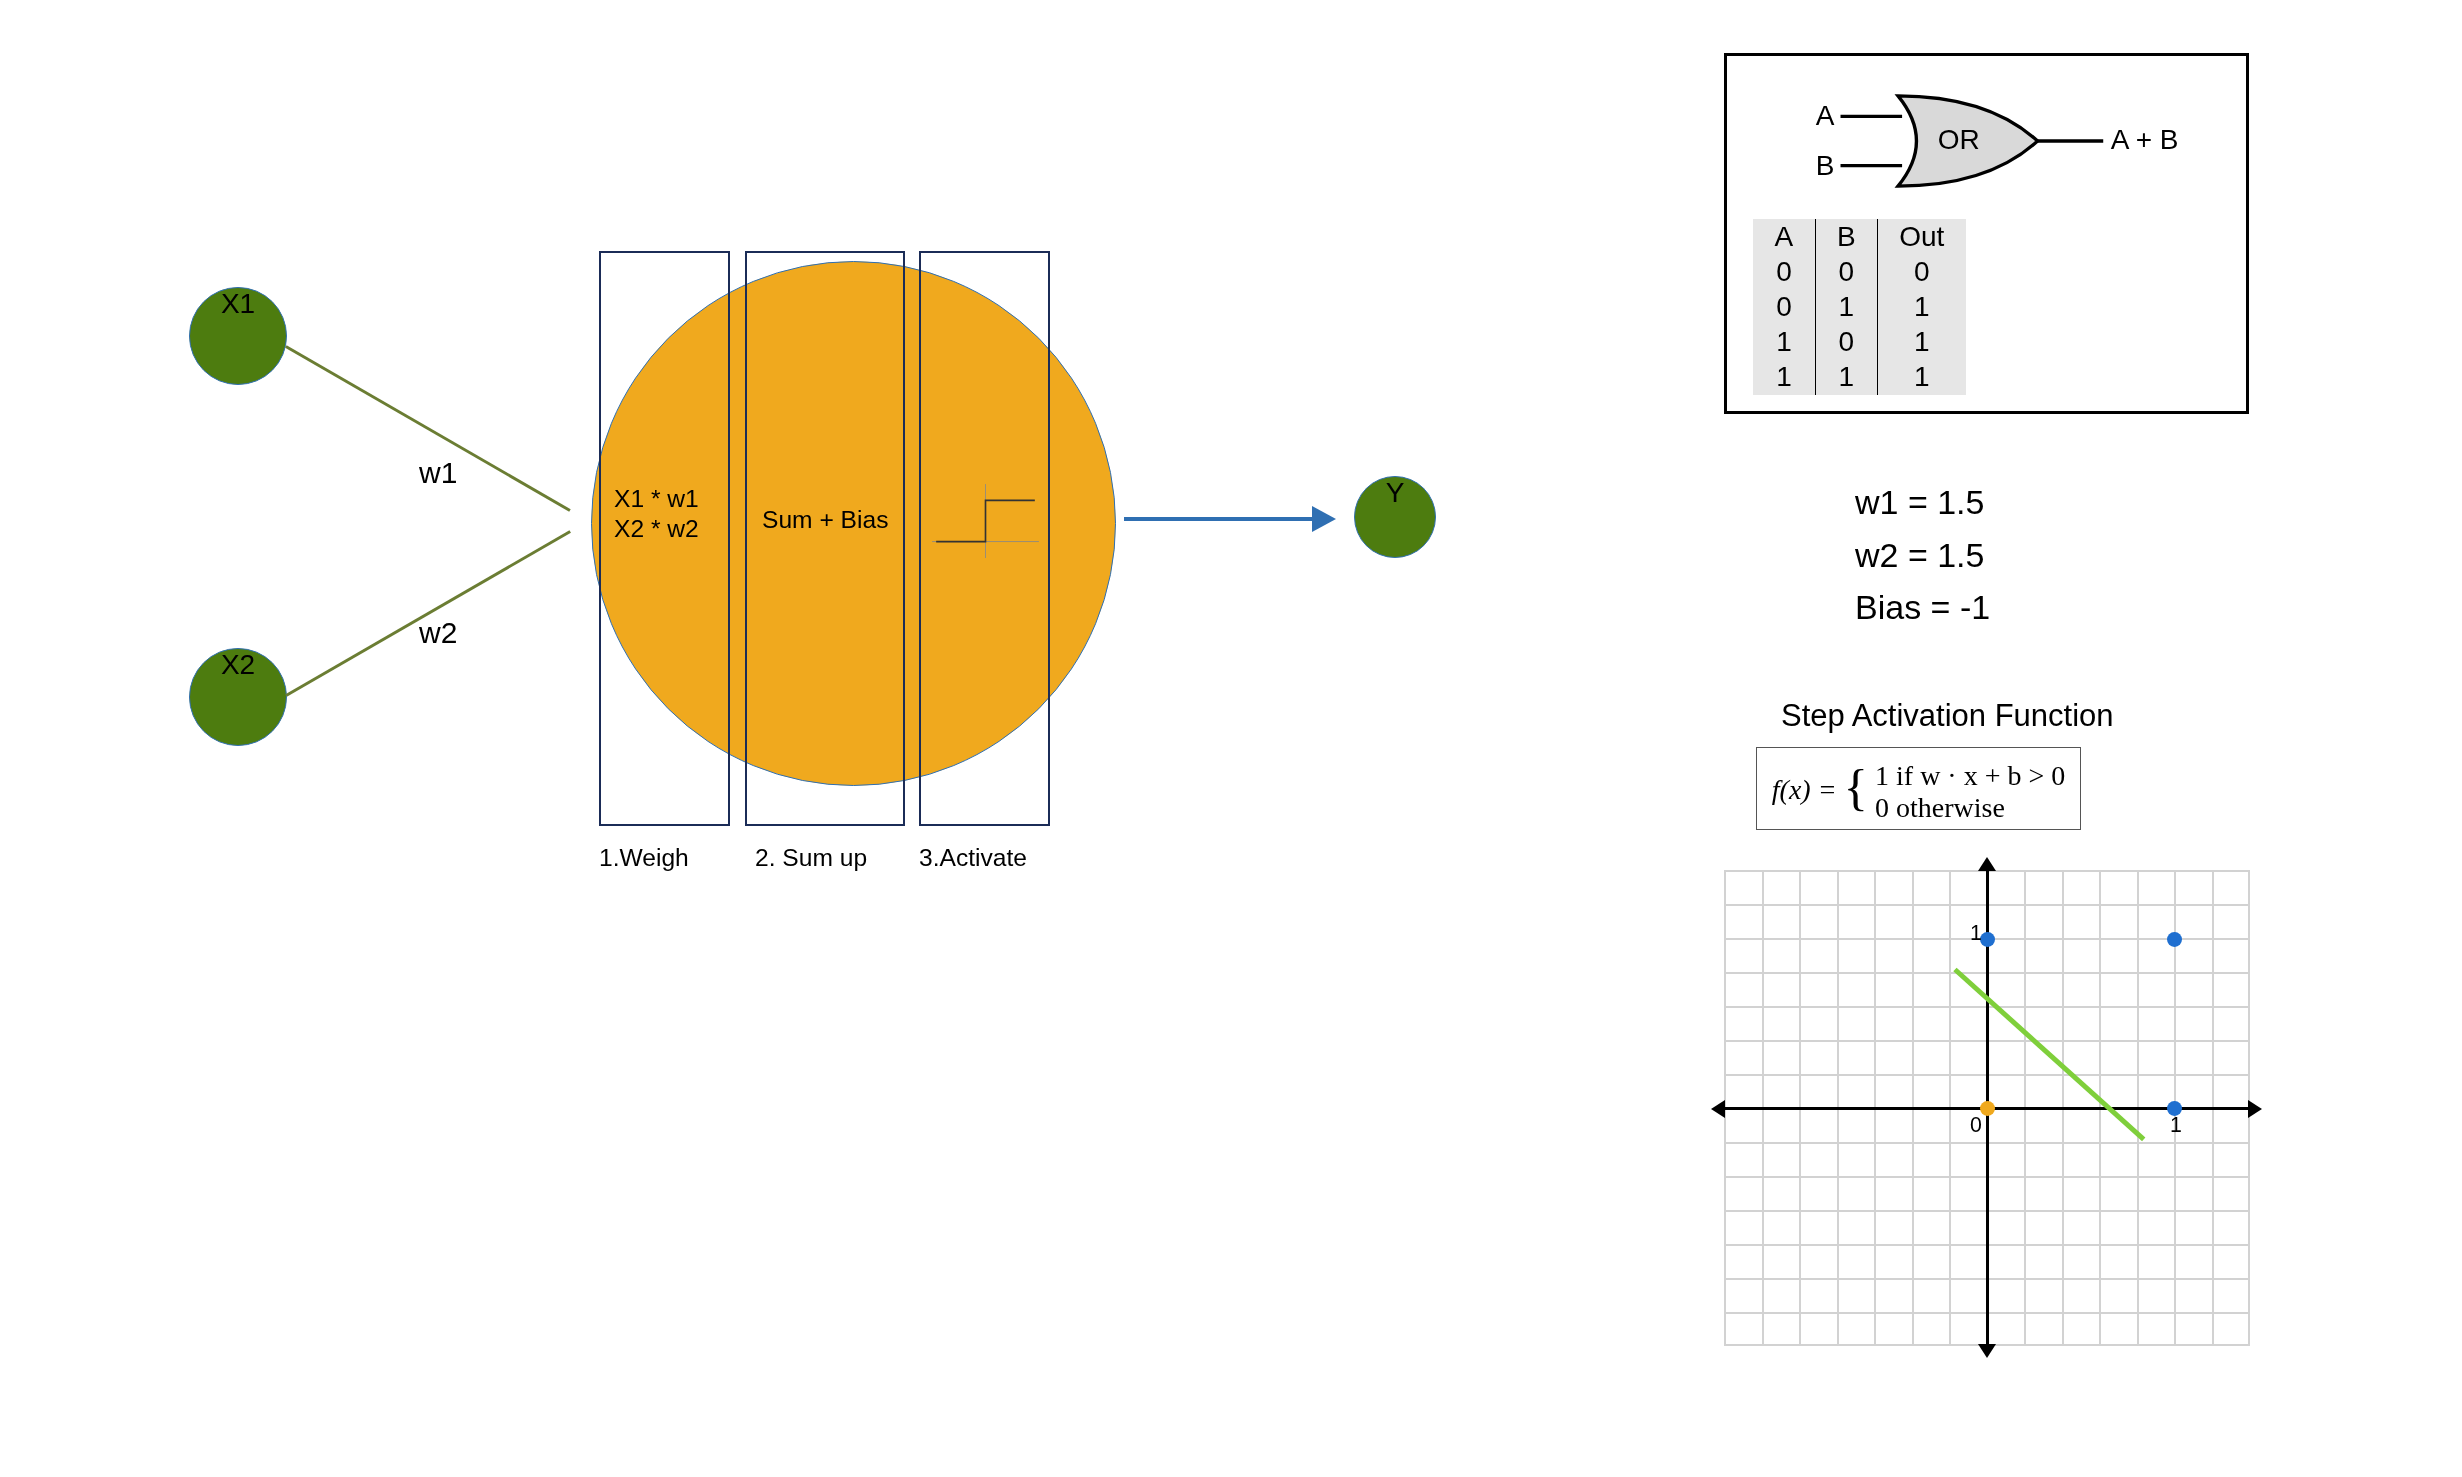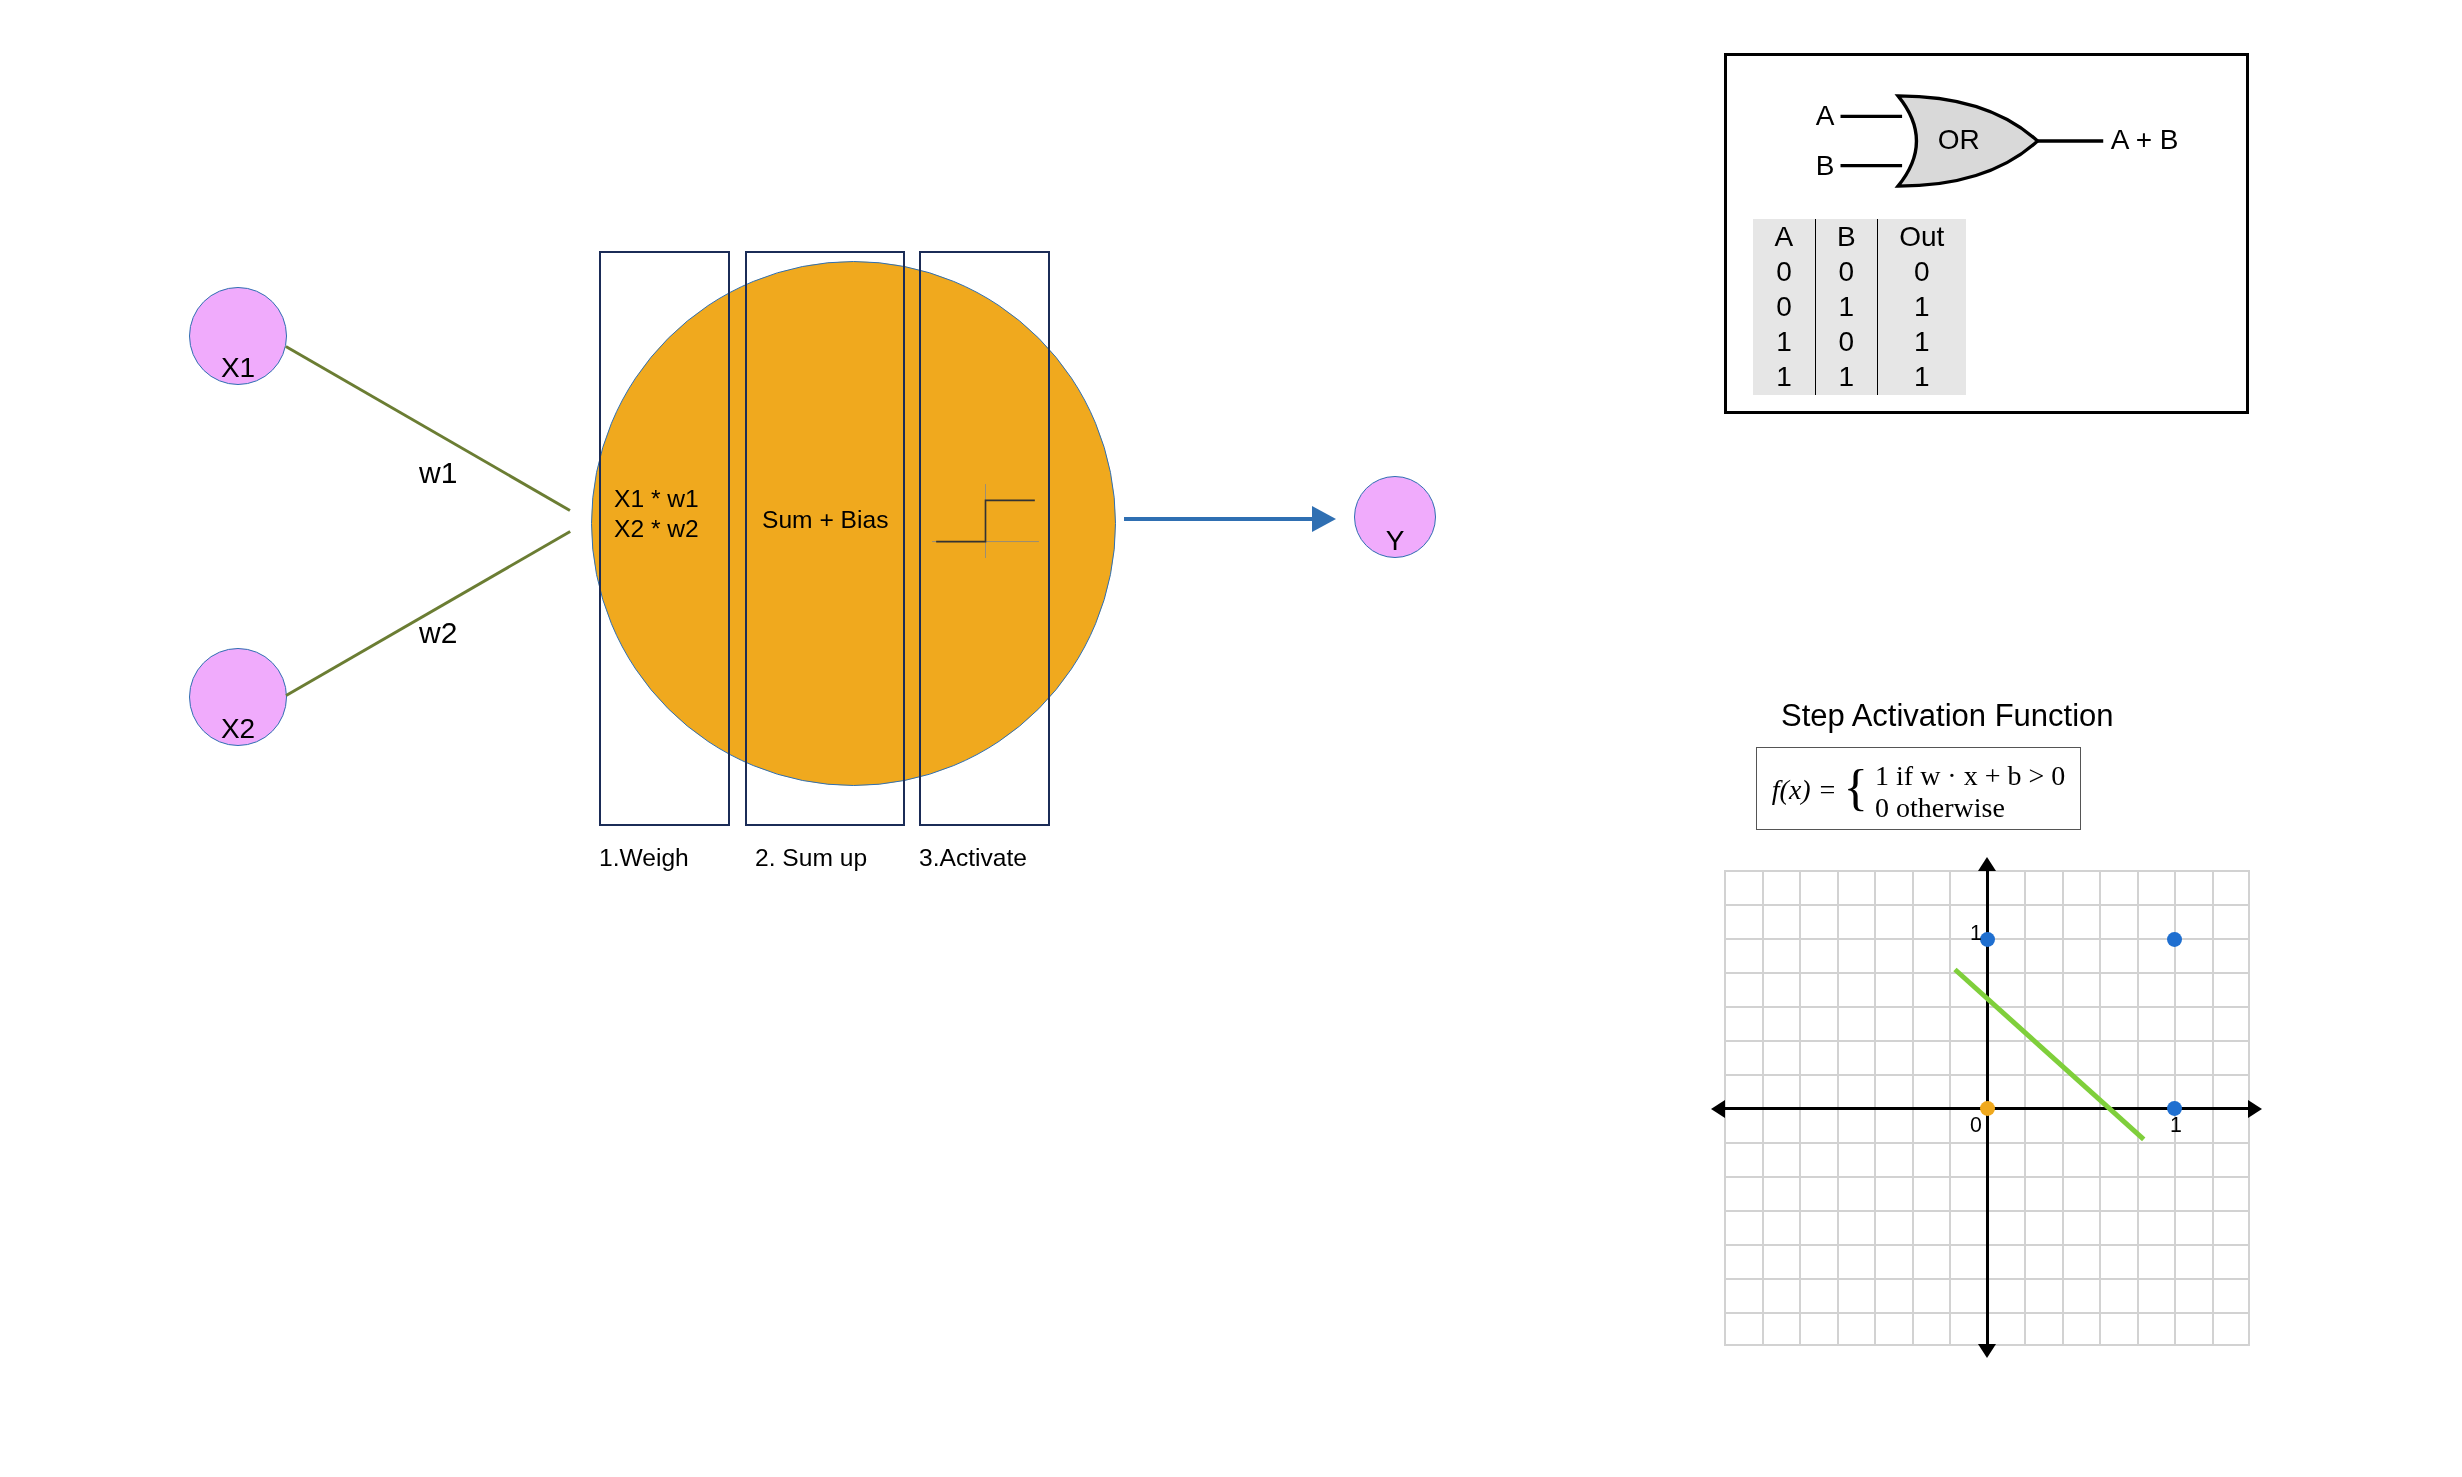--- a/index.html
+++ b/index.html
@@ -1,19 +1,19 @@
 <!DOCTYPE html>
 <html style="font-size:13px"><head>
 <meta charset="utf-8">
 <style>
   html,body{margin:0;padding:0;width:2462px;height:1477px;background:#fff;font-family:"Segoe UI",Arial,sans-serif;color:#000;}
   *{box-sizing:border-box;}
   .stage{position:relative;width:2462px;height:1477px;}
   .abs{position:absolute;}
-  .circle{border-radius:50%;background:#f0abfc;border:1.6px solid #2f6fb2;display:flex;align-items:flex-end;justify-content:center;}
+  .circle{border-radius:50%;background:#4d7c0f;border:1.6px solid #2f6fb2;display:flex;align-items:flex-start;justify-content:center;}
   .input-circle{width:98px;height:98px;}
   .output-circle{width:82px;height:82px;}
   .big-circle{width:525px;height:525px;background:#f0a91e;border:1.6px solid #2f6fb2;border-radius:50%;}
   .text{font-size:28px;}
   .box{border:2.5px solid #1b2c57;position:absolute;background:transparent;}
   .box-label{font-size:24.6px;text-align:left;position:absolute;width:131px;}
   .math{font-family:"Cambria Math","Times New Roman",serif;font-style:italic;}
   .eq-top{font-size:33px;}
   .arrow-line{position:absolute;height:0;border-top:4.9px solid #2f6fb2;}
   .arrow-head{position:absolute;width:0;height:0;border-top:13px solid transparent;border-bottom:13px solid transparent;border-left:24.6px solid #2f6fb2;}
@@ -134,20 +134,25 @@
         <tr>
               <td class="col-sep">1</td>
               <td class="col-sep">1</td>
               <td>1</td>
             </tr>
       </tbody>
         </table>
     </div>
   </div>
 
+  <div class="abs params" style="left:1855px;top:476px;">
+    <div>w1 = 1.5</div>
+    <div>w2 = 1.5</div>
+    <div>Bias = -1</div>
+  </div>
 
   <div class="abs step-title" style="left:1781px;top:698px;">Step Activation Function</div>
   <div class="abs step-box" style="left:1756px;top:747px;">
     <span style="font-style:italic;">f(x) = </span>
     <span style="font-size:51px;position:relative;top:4.9px;">{</span>
     <span style="display:inline-block;vertical-align:middle;font-style:normal;">
       <div style="font-family:'Cambria Math',serif;">1   if w · x + b &gt; 0</div>
       <div style="font-family:'Cambria Math',serif;">0   otherwise</div>
     </span>
   </div>

